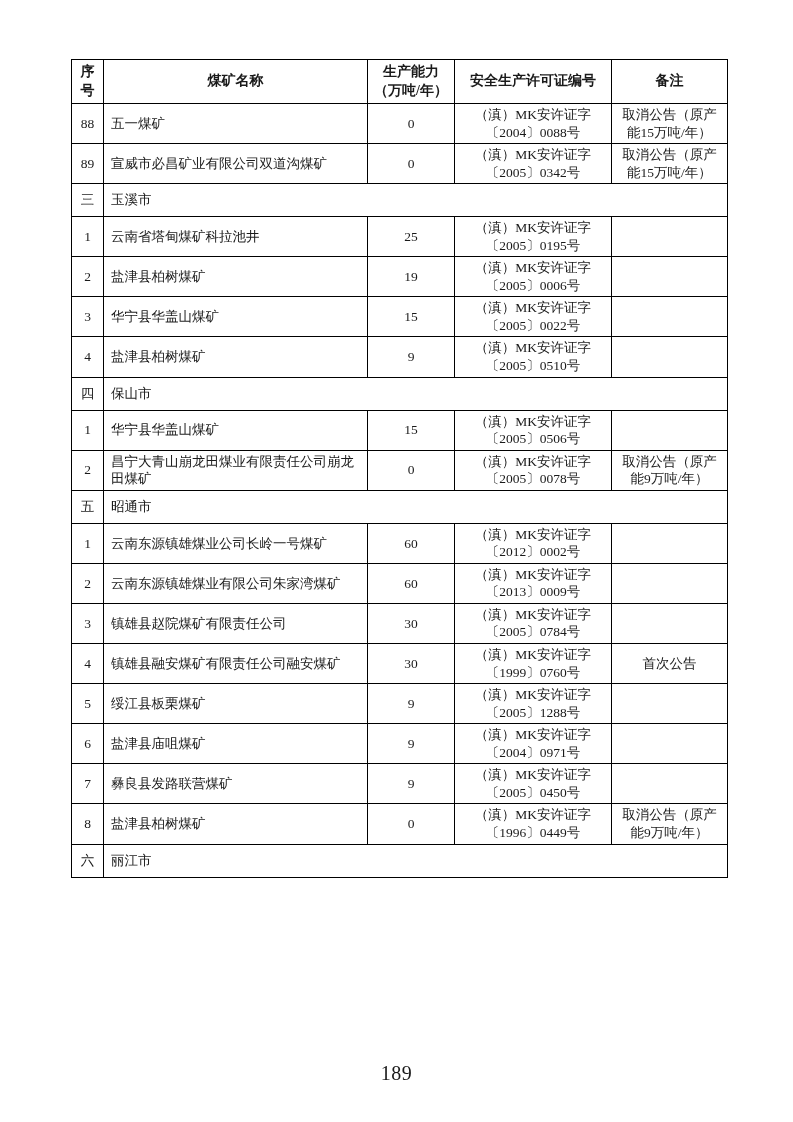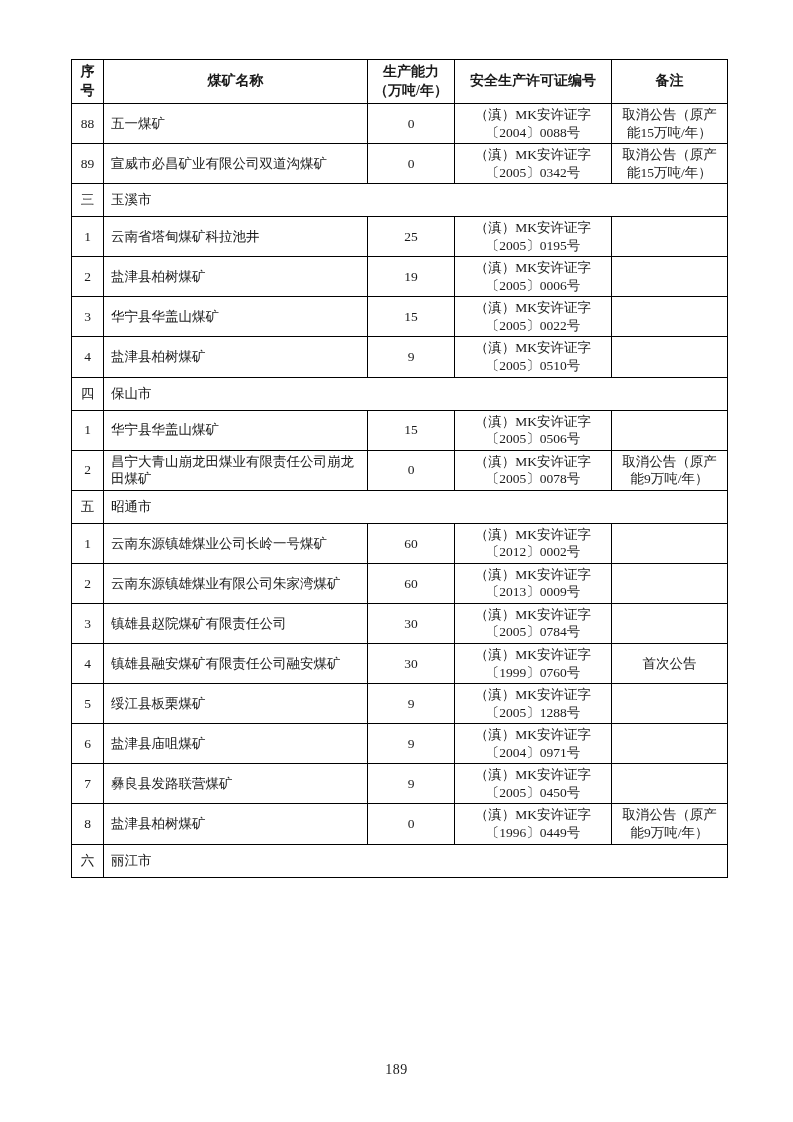--- a/index.html
+++ b/index.html
@@ -47,21 +47,21 @@
   tr.section-row { height: 33px; }
   .cell-center { text-align: center; }
   .cell-left { text-align: left; padding-left: 7px !important; }
   .section-marker { text-align: center; }
   .page-number {
     position: absolute;
     top: 1062px;
     left: 0;
     width: 100%;
     text-align: center;
-    font-size: 14px;
+    font-size: 20px;
     letter-spacing: 0.5px;
   }
 </style>
 </head>
 <body>
 
 <div class="page">
   <div class="table-wrap">
     <table class="mine-table">
       <colgroup>

